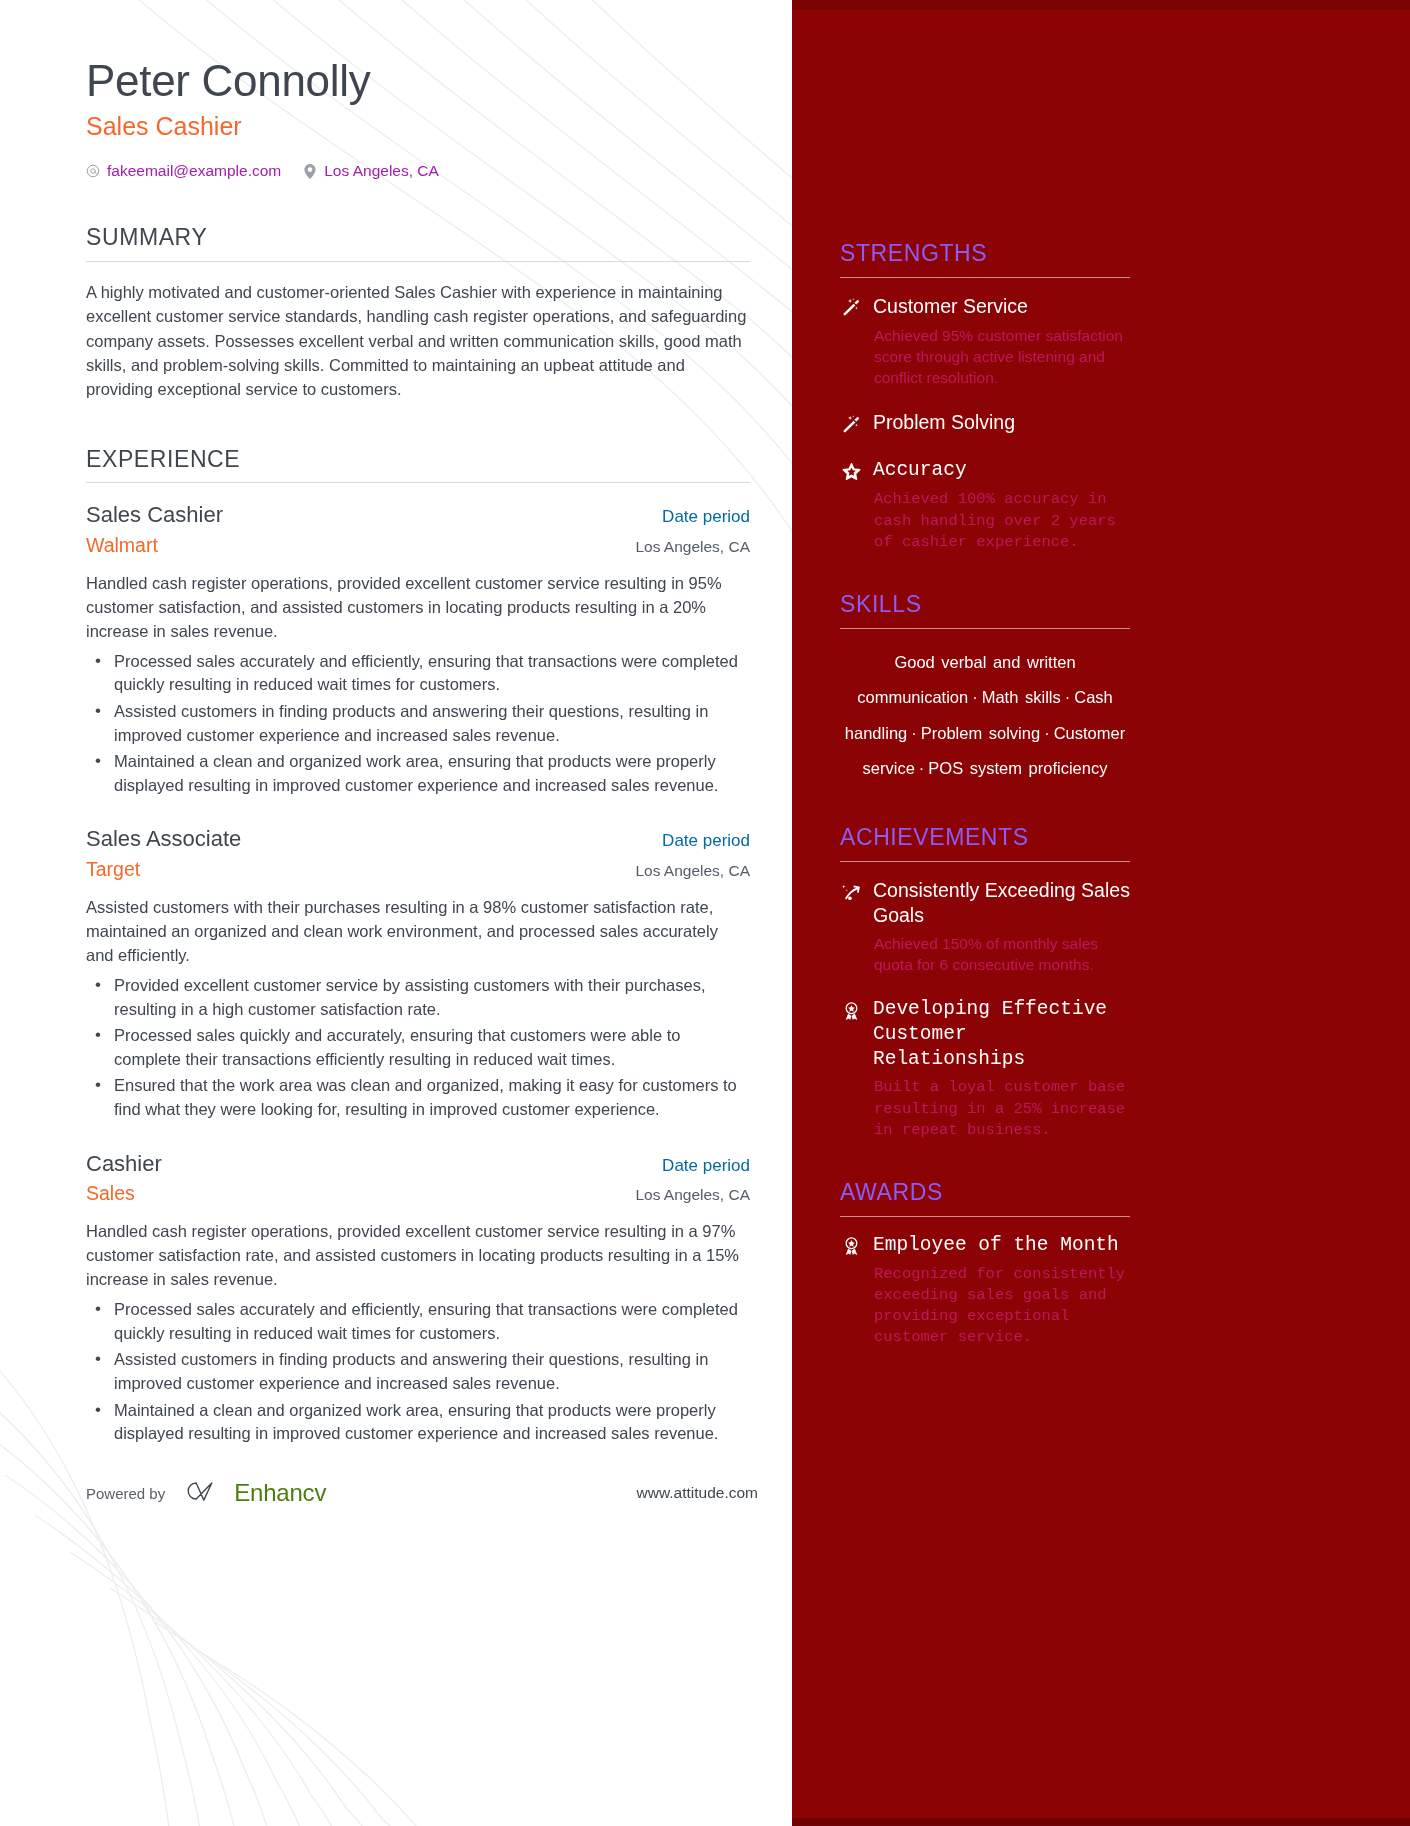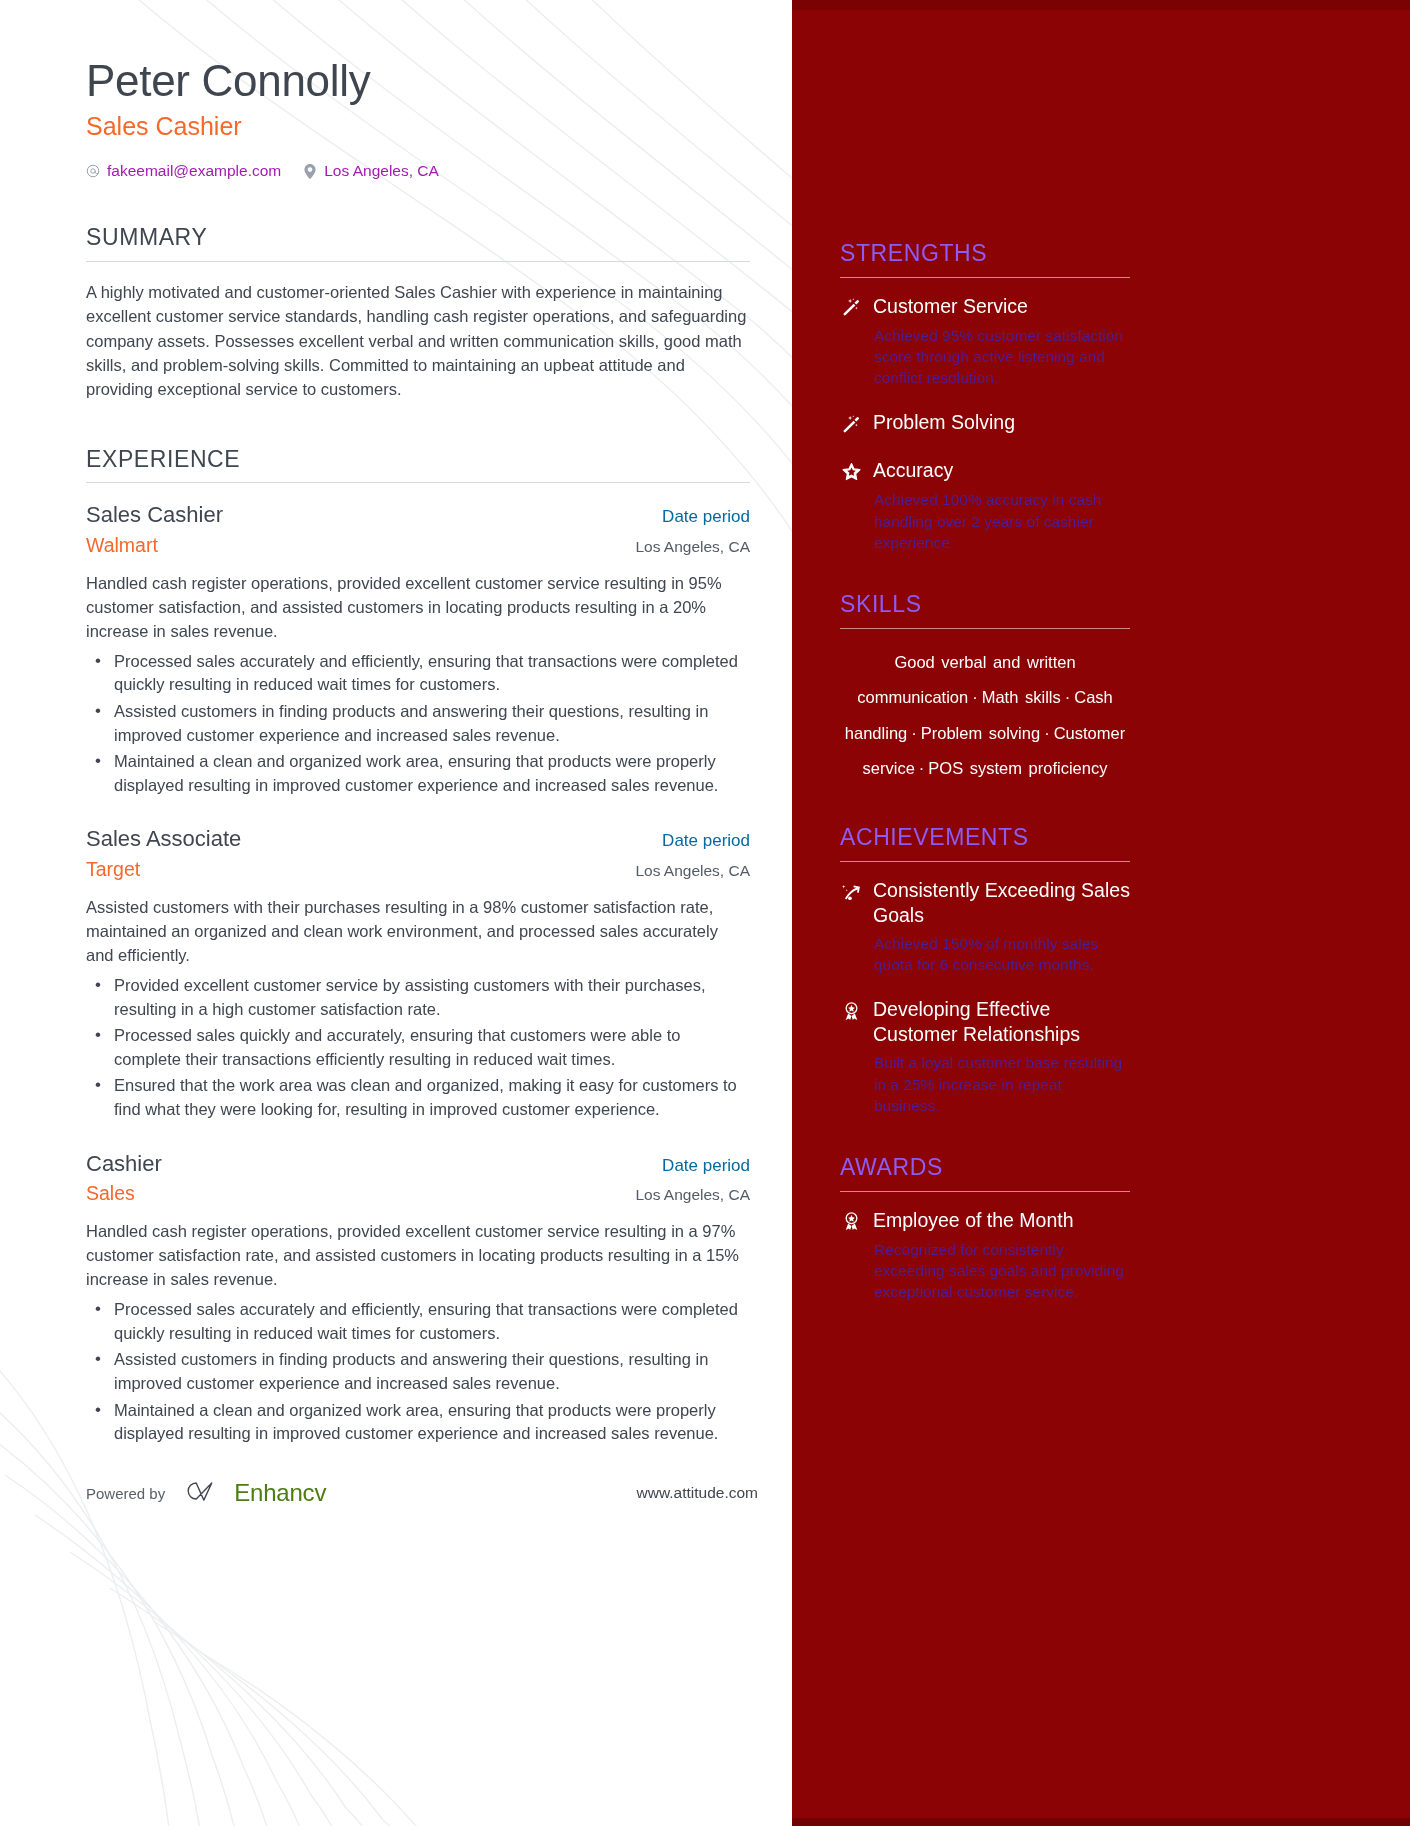--- a/index.html
+++ b/index.html
@@ -239,21 +239,21 @@
     line-height: 1.2;
     margin: 0 0 9px 0;
   }
   .r-rule {
     height: 1px;
     background: rgba(255,255,255,0.55);
     width: 100%;
     margin-bottom: 16px;
   }
   .r-entry { margin-bottom: 22px; }
-  .r-entry:last-child { margin-bottom: 0; }
+  .r-entry:last-child { margin-bottom: 0; font-family: Liberation Mono, monospace; }
   .r-entry-head {
     display: flex;
     align-items: flex-start;
     gap: 11px;
   }
   .r-icon {
     flex: 0 0 auto;
     width: 22px;
     height: 24px;
     display: flex;
@@ -262,21 +262,21 @@
     margin-top: 2px;
   }
   .r-entry-title {
     font-size: 19.5px;
     color: #ffffff;
     line-height: 1.28;
     font-weight: 400;
   }
   .r-entry-desc {
     font-size: 15.5px;
-    color: #4c1d95;
+    color: #be185d;
     line-height: 1.37;
     margin: 5px 0 0 34px;
   }
   
   .skills-flow {
     font-size: 16.5px;
     color: #ffffff;
     line-height: 2.15;
     text-align: center;
     word-spacing: 2px;

